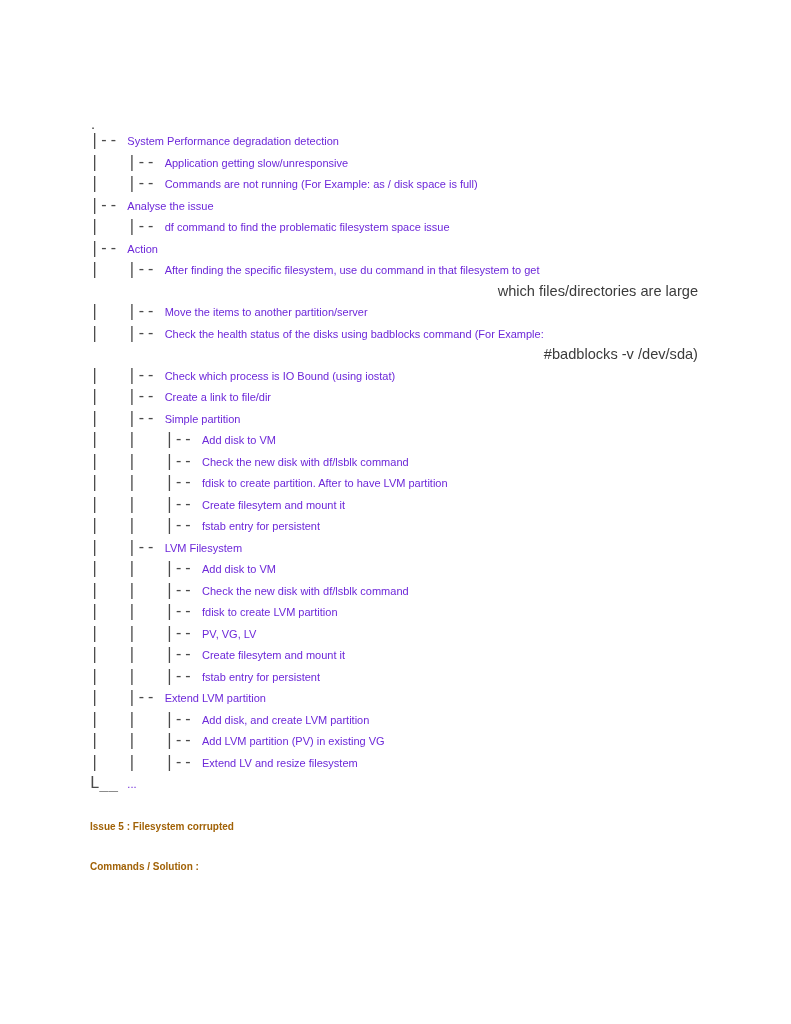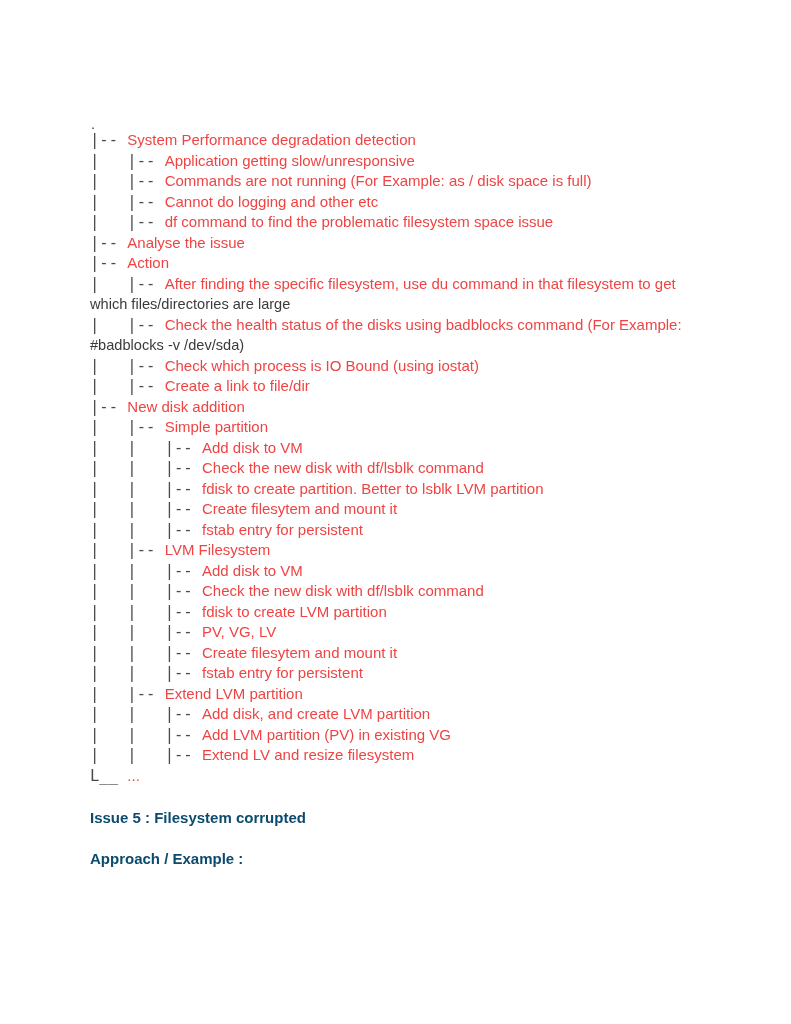--- a/index.html
+++ b/index.html
@@ -51,79 +51,79 @@
     font-size: 14.6px;
     color: #3b3b3b;
     padding-left: 1px;
   }
 
   
   .wrap {
     display: block;
     padding-left: 0;
     text-indent: 0;
+    text-align: right;
   }
 
   .tree-item {
     position: relative;
     padding-left: 0;
   }
 
   .tree-item .branch {
     font-family: "DejaVu Sans Mono", monospace;
     font-size: 15.5px;
     color: #4a4a4a;
     white-space: pre;
   }
 
   .tree-item .txt {
     font-family: "Liberation Sans", sans-serif;
-    font-size: 15px;
-    color: #ef4444;
+    font-size: 11px;
+    color: #6d28d9;
   }
 
   
   .heading {
     font-family: "Liberation Sans", sans-serif;
-    font-size: 15px;
+    font-size: 10px;
     font-weight: bold;
-    color: #0c4a6e;
+    color: #a16207;
     line-height: 20.5px;
   }
 
   .spacer-lg { height: 22px; }
   .spacer-md { height: 20px; }
 </style>
 </head>
 <body>
 
 <div class="page">
   <div class="content">
 
     <div class="dot-row">.</div>
 
     <div class="tree" id="tree-root">
         <div class="tree-line tree-item"><span class="branch">|-- </span><span class="txt">System Performance degradation detection</span></div>
         <div class="tree-line tree-item"><span class="branch">|   |-- </span><span class="txt">Application getting slow/unresponsive</span></div>
         <div class="tree-line tree-item"><span class="branch">|   |-- </span><span class="txt">Commands are not running (For Example: as / disk space is full)</span></div>
-        <div class="tree-line tree-item"><span class="branch">|   |-- </span><span class="txt">Cannot do logging and other etc</span></div>
+        <div class="tree-line tree-item"><span class="branch">|-- </span><span class="txt">Analyse the issue</span></div>
         <div class="tree-line tree-item"><span class="branch">|   |-- </span><span class="txt">df command to find the problematic filesystem space issue</span></div>
-        <div class="tree-line tree-item"><span class="branch">|-- </span><span class="txt">Analyse the issue</span></div>
         <div class="tree-line tree-item"><span class="branch">|-- </span><span class="txt">Action</span></div>
         <div class="tree-line tree-item"><span class="branch">|   |-- </span><span class="txt">After finding the specific filesystem, use du command in that filesystem to get</span></div>
         <div class="tree-line wrap"><span class="txt">which files/directories are large</span></div>
+        <div class="tree-line tree-item"><span class="branch">|   |-- </span><span class="txt">Move the items to another partition/server</span></div>
         <div class="tree-line tree-item"><span class="branch">|   |-- </span><span class="txt">Check the health status of the disks using badblocks command (For Example:</span></div>
         <div class="tree-line wrap"><span class="txt">#badblocks -v /dev/sda)</span></div>
         <div class="tree-line tree-item"><span class="branch">|   |-- </span><span class="txt">Check which process is IO Bound (using iostat)</span></div>
         <div class="tree-line tree-item"><span class="branch">|   |-- </span><span class="txt">Create a link to file/dir</span></div>
-        <div class="tree-line tree-item"><span class="branch">|-- </span><span class="txt">New disk addition</span></div>
         <div class="tree-line tree-item"><span class="branch">|   |-- </span><span class="txt">Simple partition</span></div>
         <div class="tree-line tree-item"><span class="branch">|   |   |-- </span><span class="txt">Add disk to VM</span></div>
         <div class="tree-line tree-item"><span class="branch">|   |   |-- </span><span class="txt">Check the new disk with df/lsblk command</span></div>
-        <div class="tree-line tree-item"><span class="branch">|   |   |-- </span><span class="txt">fdisk to create partition. Better to lsblk LVM partition</span></div>
+        <div class="tree-line tree-item"><span class="branch">|   |   |-- </span><span class="txt">fdisk to create partition. After to have LVM partition</span></div>
         <div class="tree-line tree-item"><span class="branch">|   |   |-- </span><span class="txt">Create filesytem and mount it</span></div>
         <div class="tree-line tree-item"><span class="branch">|   |   |-- </span><span class="txt">fstab entry for persistent</span></div>
         <div class="tree-line tree-item"><span class="branch">|   |-- </span><span class="txt">LVM Filesystem</span></div>
         <div class="tree-line tree-item"><span class="branch">|   |   |-- </span><span class="txt">Add disk to VM</span></div>
         <div class="tree-line tree-item"><span class="branch">|   |   |-- </span><span class="txt">Check the new disk with df/lsblk command</span></div>
         <div class="tree-line tree-item"><span class="branch">|   |   |-- </span><span class="txt">fdisk to create LVM partition</span></div>
         <div class="tree-line tree-item"><span class="branch">|   |   |-- </span><span class="txt">PV, VG, LV</span></div>
         <div class="tree-line tree-item"><span class="branch">|   |   |-- </span><span class="txt">Create filesytem and mount it</span></div>
         <div class="tree-line tree-item"><span class="branch">|   |   |-- </span><span class="txt">fstab entry for persistent</span></div>
         <div class="tree-line tree-item"><span class="branch">|   |-- </span><span class="txt">Extend LVM partition</span></div>
@@ -132,16 +132,16 @@
         <div class="tree-line tree-item"><span class="branch">|   |   |-- </span><span class="txt">Extend LV and resize filesystem</span></div>
         <div class="tree-line tree-item"><span class="branch">L__ </span><span class="txt">...</span></div>
       </div>
 
     <div class="spacer-lg"></div>
 
     <div class="heading">Issue 5 : Filesystem corrupted</div>
 
     <div class="spacer-md"></div>
 
-    <div class="heading">Approach / Example :</div>
+    <div class="heading">Commands / Solution :</div>
 
   </div>
 </div>
 
 </body></html>

